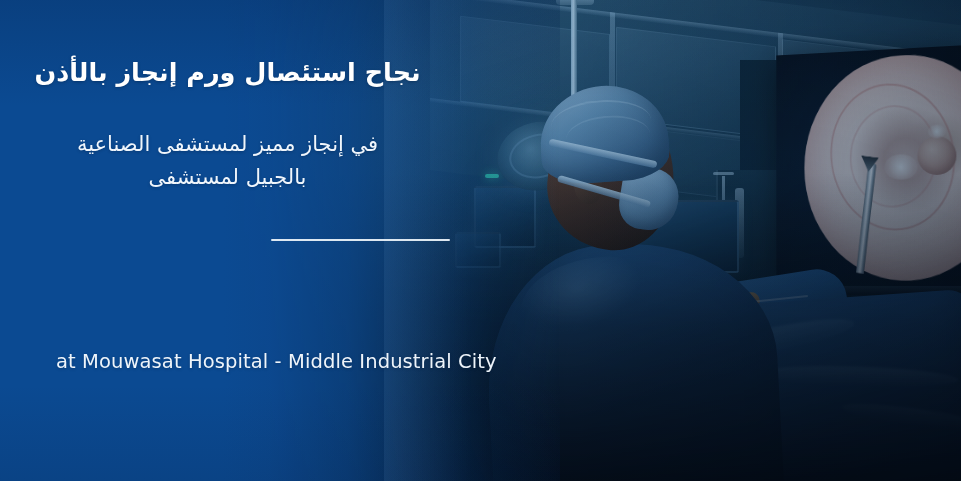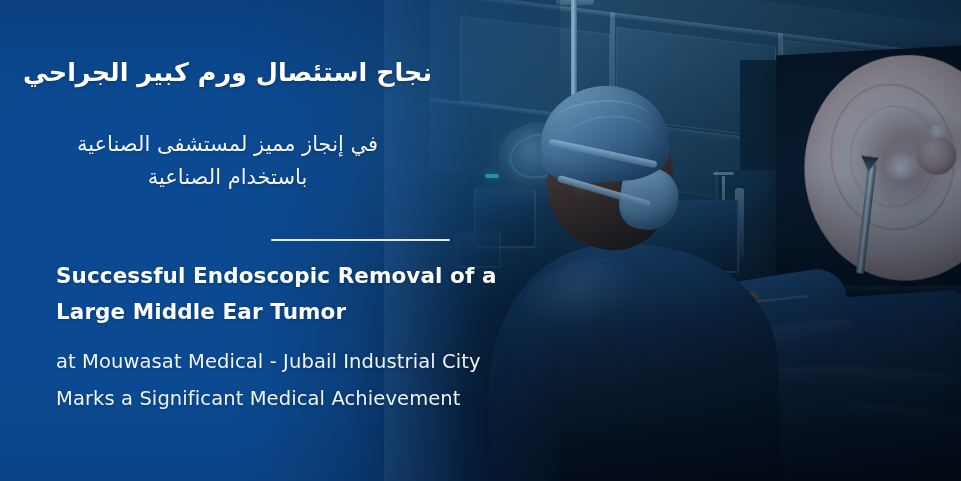--- a/index.html
+++ b/index.html
@@ -407,34 +407,29 @@
     <div class="photo-tint"></div>
   </div>
 
   <div class="overlay"></div>
   <div class="overlay-vshade"></div>
   <div class="overlay-band"></div>
 
   <div class="content">
 
     <div class="ar-head">
-      <span class="ln">نجاح استئصال ورم كبير الجراحي</span>
+      <span class="ln">نجاح استئصال ورم إنجاز بالأذن</span>
     </div>
 
     <div class="ar-sub">
       <span class="ln">في إنجاز مميز لمستشفى الصناعية</span>
-      <span class="ln">باستخدام الصناعية</span>
+      <span class="ln">بالجبيل لمستشفى</span>
     </div>
 
     <div class="divider"></div>
 
-    <div class="en-head">
-      <span class="ln">Successful Endoscopic Removal of a</span>
-      <span class="ln">Large Middle Ear Tumor</span>
-    </div>
 
     <div class="en-sub">
-      <span class="ln">at Mouwasat Medical - Jubail Industrial City</span>
-      <span class="ln">Marks a Significant Medical Achievement</span>
+      <span class="ln">at Mouwasat Hospital - Middle Industrial City</span>
     </div>
 
   </div>
 </div>
 
 </body></html>

